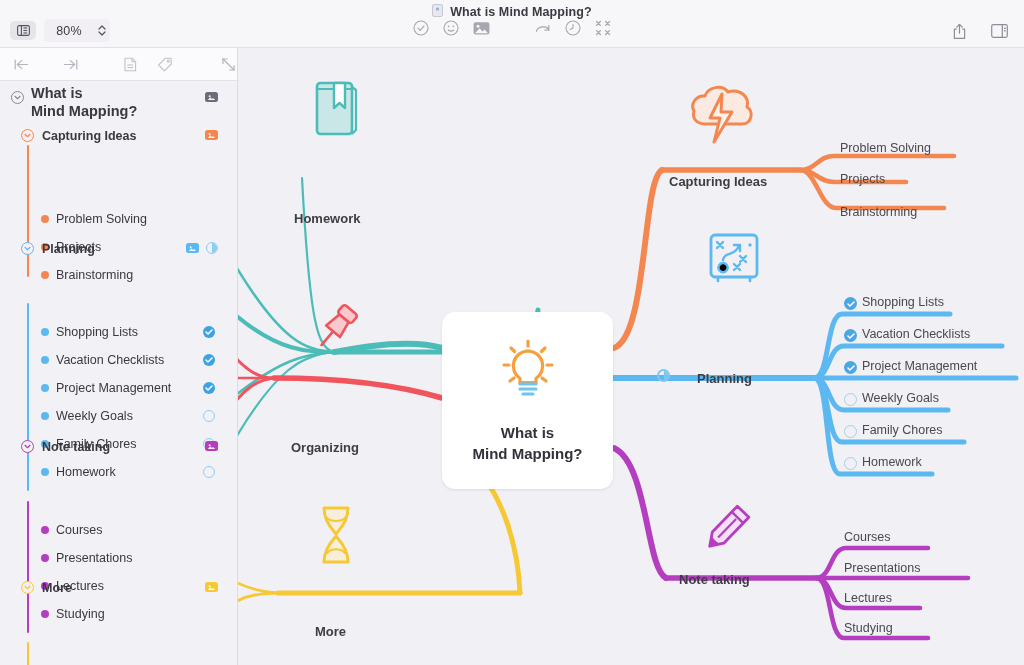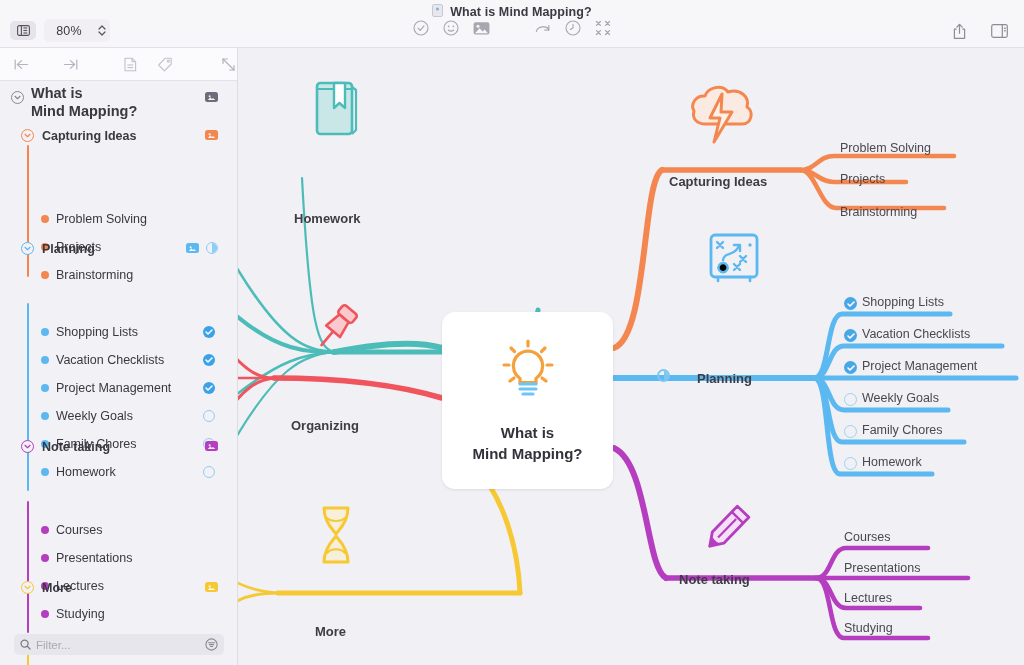--- a/index.html
+++ b/index.html
@@ -406,37 +406,20 @@
       <div class="img-badge" style="left:205px; top:501px; background:#f6c833;">
         <svg width="9" height="7" viewBox="0 0 9 7">
             <circle cx="2.6" cy="2.3" r="1" fill="#fffaea"></circle>
             <path d="M.8 6 L3.3 3.3 L4.9 5 L6 3.9 L8.2 6 Z" fill="#fffaea"></path>
           </svg>
       </div>
 
       <div class="tlabel" style="left:56px; top:583px;">Expressing Creativity</div>
     </div>
 
-    <div id="filter-box">
-      <span class="f-ic">
-        <svg width="11" height="11" viewBox="0 0 11 11" fill="none" stroke="#7c7a85" stroke-width="1.3" stroke-linecap="round">
-          <circle cx="4.6" cy="4.6" r="3.5"></circle>
-            <line x1="7.3" y1="7.3" x2="10" y2="10"></line>
-        </svg>
-      </span>
-      <input id="filter-input" type="text" placeholder="Filter..." style="">
-      <span class="f-ic">
-        <svg width="13" height="13" viewBox="0 0 13 13" fill="none" stroke="#8a8893" stroke-width="1.1" stroke-linecap="round">
-          <circle cx="6.5" cy="6.5" r="5.6"></circle>
-          <line x1="3.4" y1="4.7" x2="9.6" y2="4.7"></line>
-          <line x1="4.4" y1="6.6" x2="8.6" y2="6.6"></line>
-          <line x1="5.4" y1="8.5" x2="7.6" y2="8.5"></line>
-        </svg>
-      </span>
-    </div>
   </div>
 
   <div id="canvas">
 
     <svg id="map-svg" width="786" height="617">
       <g fill="none" stroke-linecap="round">
 
         <g stroke="#4cbcb8">
           <path d="M204 300 C170 290 120 300 96 304" stroke-width="6"></path>
           <path d="M96 304 C70 304 40 304 -6 264" stroke-width="4"></path>
@@ -573,21 +556,21 @@
           </g>
         </svg>
       </span>
       <div id="center-title">
         <span>What is</span><br>
         <span>Mind Mapping?</span>
       </div>
     </div>
 
     <div class="node-label main" style="left:56px; top:163px;">Homework</div>
-    <div class="node-label main" style="left:53px; top:370px;">Organizing</div>
+    <div class="node-label main" style="left:53px; top:392px;">Organizing</div>
     <div class="node-label main" style="left:77px; top:576px;">More</div>
 
     <div class="node-label main" style="left:431px; top:126px;">Capturing Ideas</div>
     <div class="node-label" style="left:602px; top:93px;">Problem Solving</div>
     <div class="node-label" style="left:602px; top:124px;">Projects</div>
     <div class="node-label" style="left:602px; top:157px;">Brainstorming</div>
 
     <div id="planning-progress" style="left:419px; top:321px;"></div>
     <div class="node-label main" style="left:459px; top:323px;">Planning</div>
 

